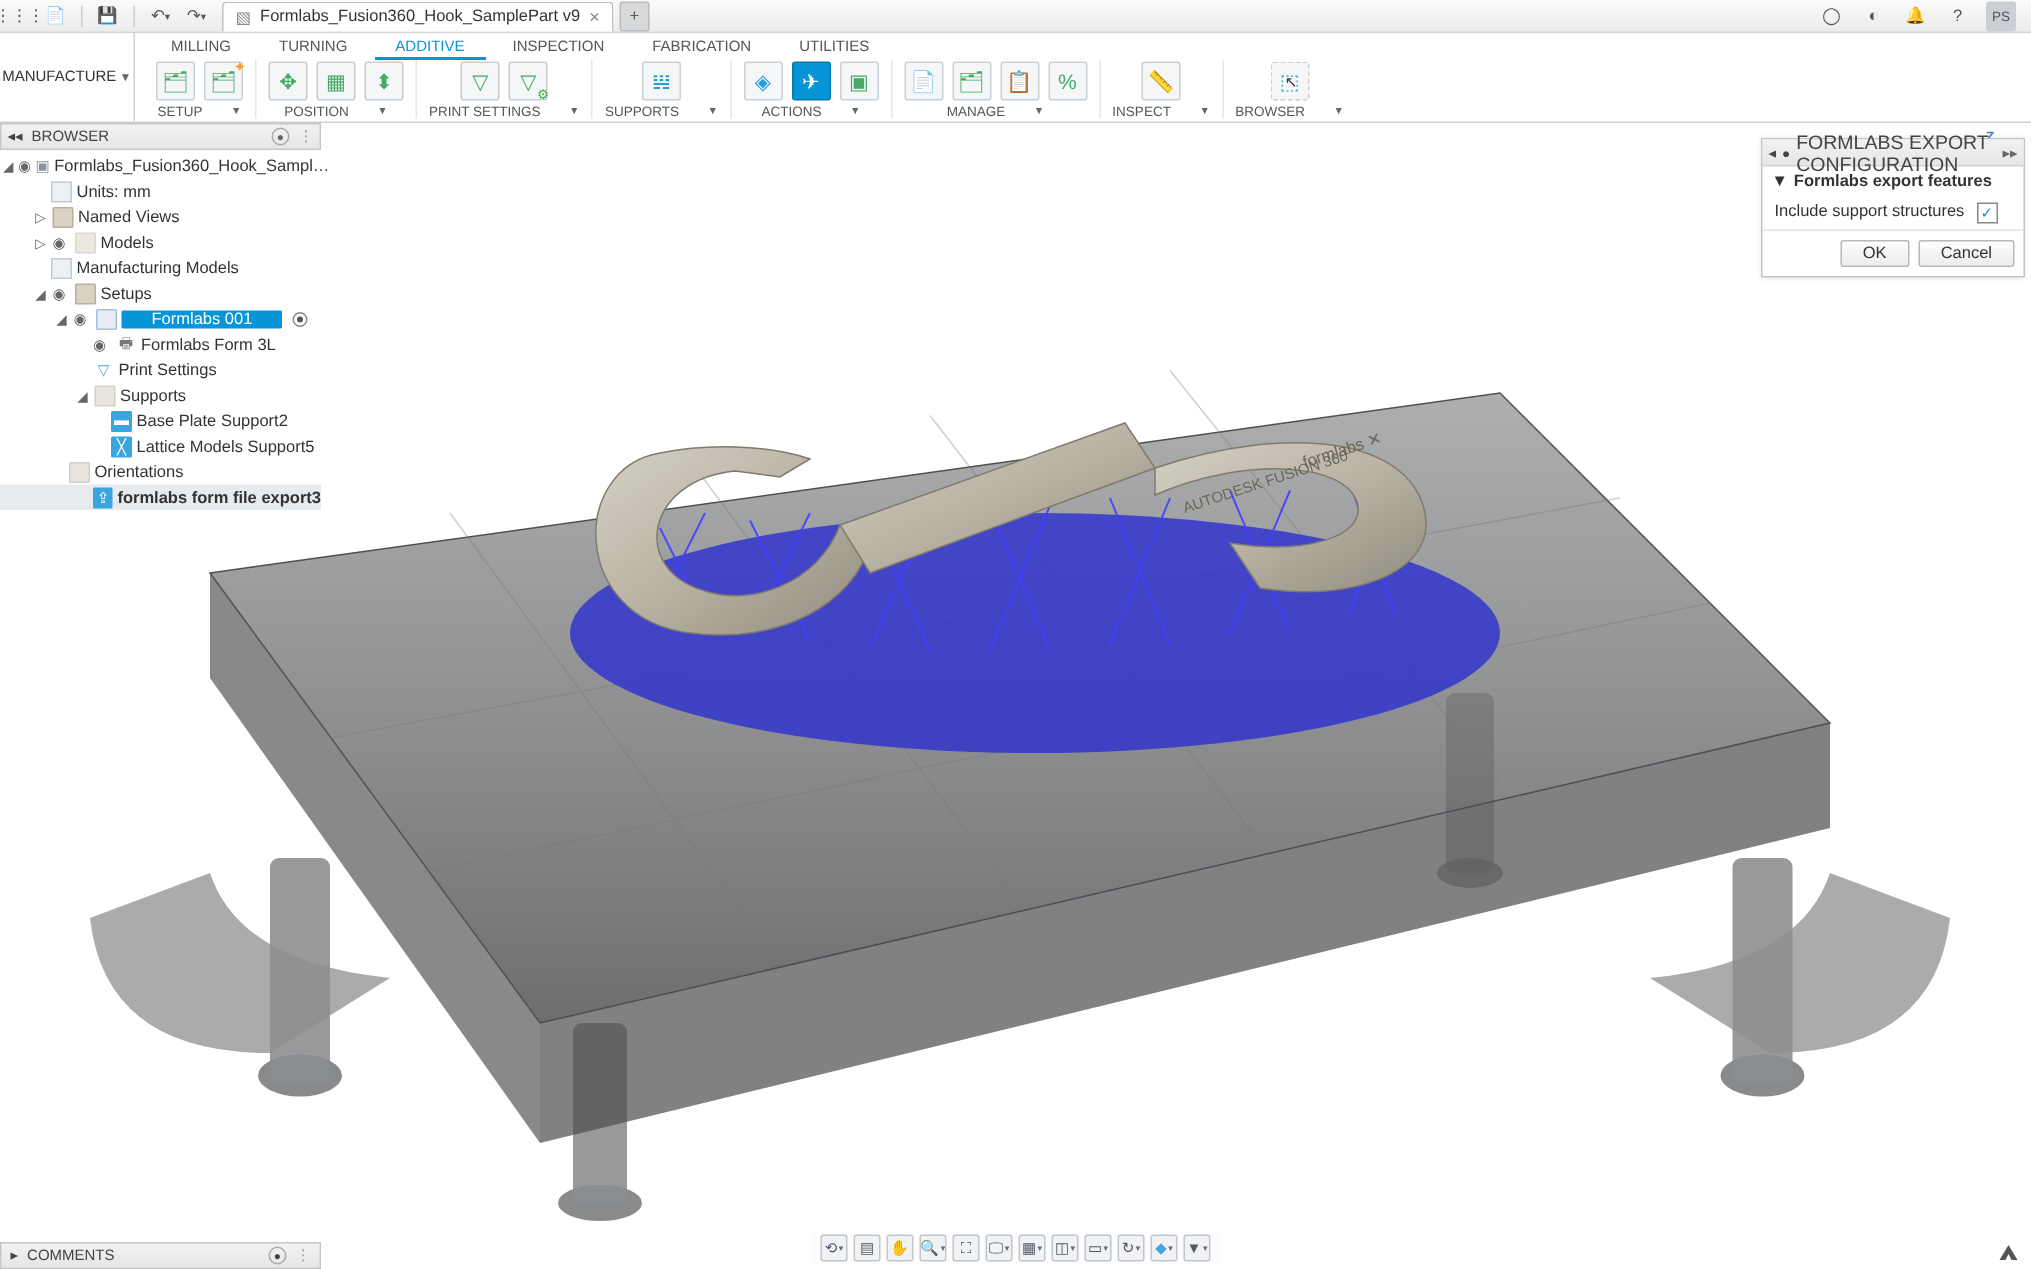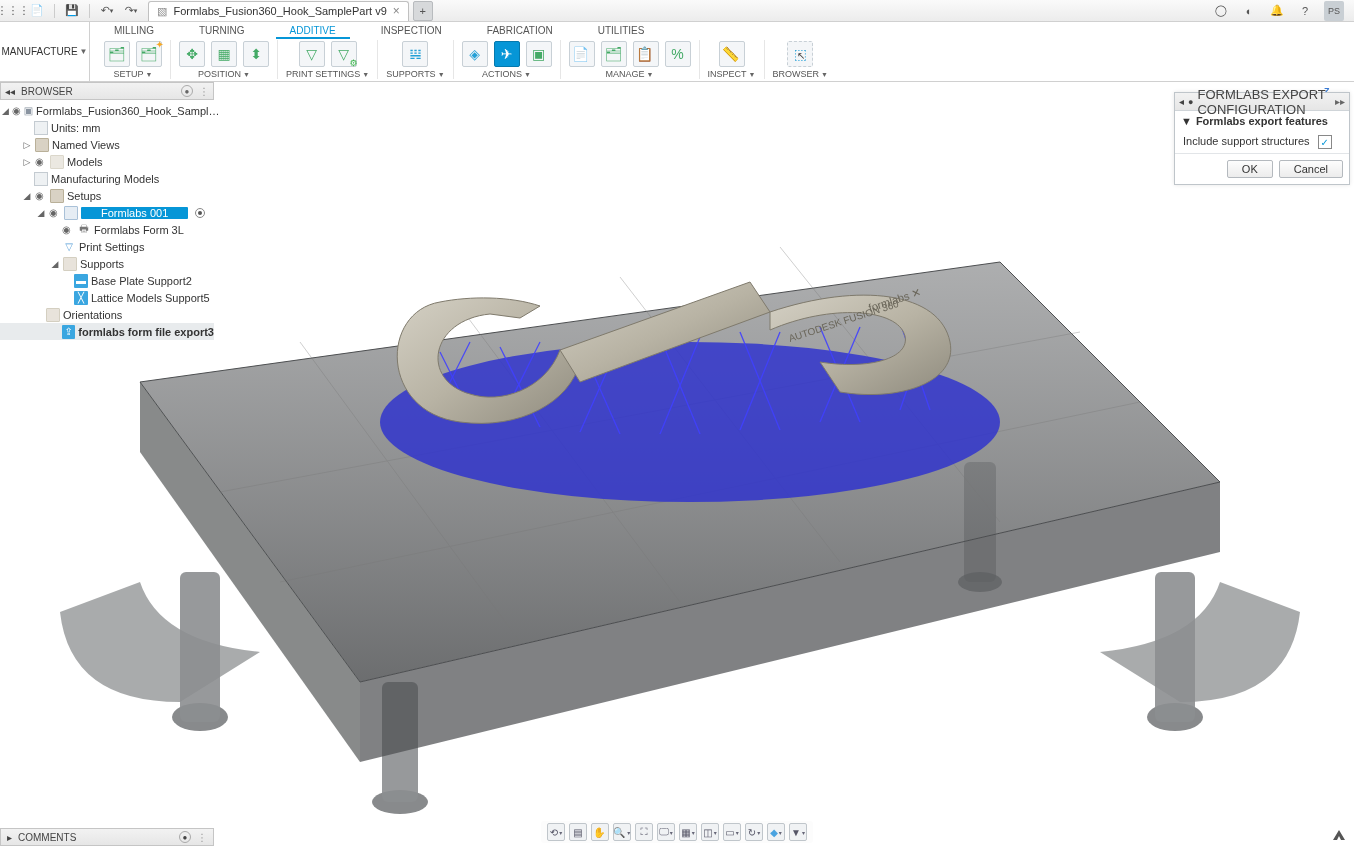--- a/index.html
+++ b/index.html
@@ -18,31 +18,31 @@
 
 .top-right { display:flex; gap:10px; align-items:center; padding-right:6px; }
 .avatar { width:20px; height:20px; background:#c9cfd4; border-radius:2px; display:flex; align-items:center; justify-content:center; font-size:9px; color:#555; }
 
 
 .ribbon-row { height:60px; border-bottom:1px solid #d0d0d0; display:flex; background:#fff; }
 .workspace-picker { width:90px; border-right:1px solid #d0d0d0; display:flex; align-items:center; justify-content:center; font-size:10px; cursor:pointer; gap:2px;}
 .workspace-picker .caret { font-size:8px; color:#666; }
 
 .ribbon { flex:1; display:flex; flex-direction:column; }
-.ribbon-tabs { height:18px; display:flex; gap:17px; padding-left:10px; align-items:flex-start; font-size:10px; }
+.ribbon-tabs { height:18px; display:flex; gap:4px; padding-left:10px; align-items:center; font-size:10px; }
 .ribbon-tabs .tab { padding:3px 14px; color:#555; cursor:pointer; }
 .ribbon-tabs .tab.active { color:#0696d7; border-bottom:2px solid #0696d7; padding-bottom:1px; }
 
 .ribbon-groups { flex:1; display:flex; align-items:flex-end; padding:0 6px 2px 6px; }
 .rgroup { display:flex; flex-direction:column; align-items:center; padding:0 8px; border-right:1px solid #e6e6e6; height:100%; justify-content:flex-end; }
 .rgroup:last-child{border-right:none;}
 .rgroup .icons { display:flex; gap:6px; align-items:center; margin-bottom:2px; }
 .rgroup .big-icon { width:26px; height:26px; background:#f4f6f8; border:1px solid #c8d0d6; border-radius:2px; display:flex; align-items:center; justify-content:center; cursor:pointer; color:#4a6; font-size:14px; }
 .rgroup .big-icon.blue { background:#0696d7; border-color:#0579ad; color:#fff; }
-.rgroup .label { font-size:9px; color:#555; display:flex; align-items:center; gap:2px; }
+.rgroup .label { font-size:9px; color:#555; display:flex; align-items:center; gap:19px; }
 .rgroup .caret { font-size:7px; color:#666; }
 
 
 .browser { position:absolute; left:0; top:82px; width:214px; z-index:5; }
 .browser-head { height:18px; background:linear-gradient(#f2f2f2,#e6e6e6); border:1px solid #c5c5c5; display:flex; align-items:center; padding:0 4px; gap:6px; font-size:10px; color:#444; }
 .browser-head .collapse{cursor:pointer;}
 .browser-head .dot { width:12px;height:12px;border:1px solid #aaa;border-radius:50%;margin-left:auto;display:flex;align-items:center;justify-content:center;font-size:8px;color:#666;}
 .browser-head .grip {color:#999;cursor:pointer;}
 
 .tree { background:rgba(255,255,255,0); padding:2px 0; }

